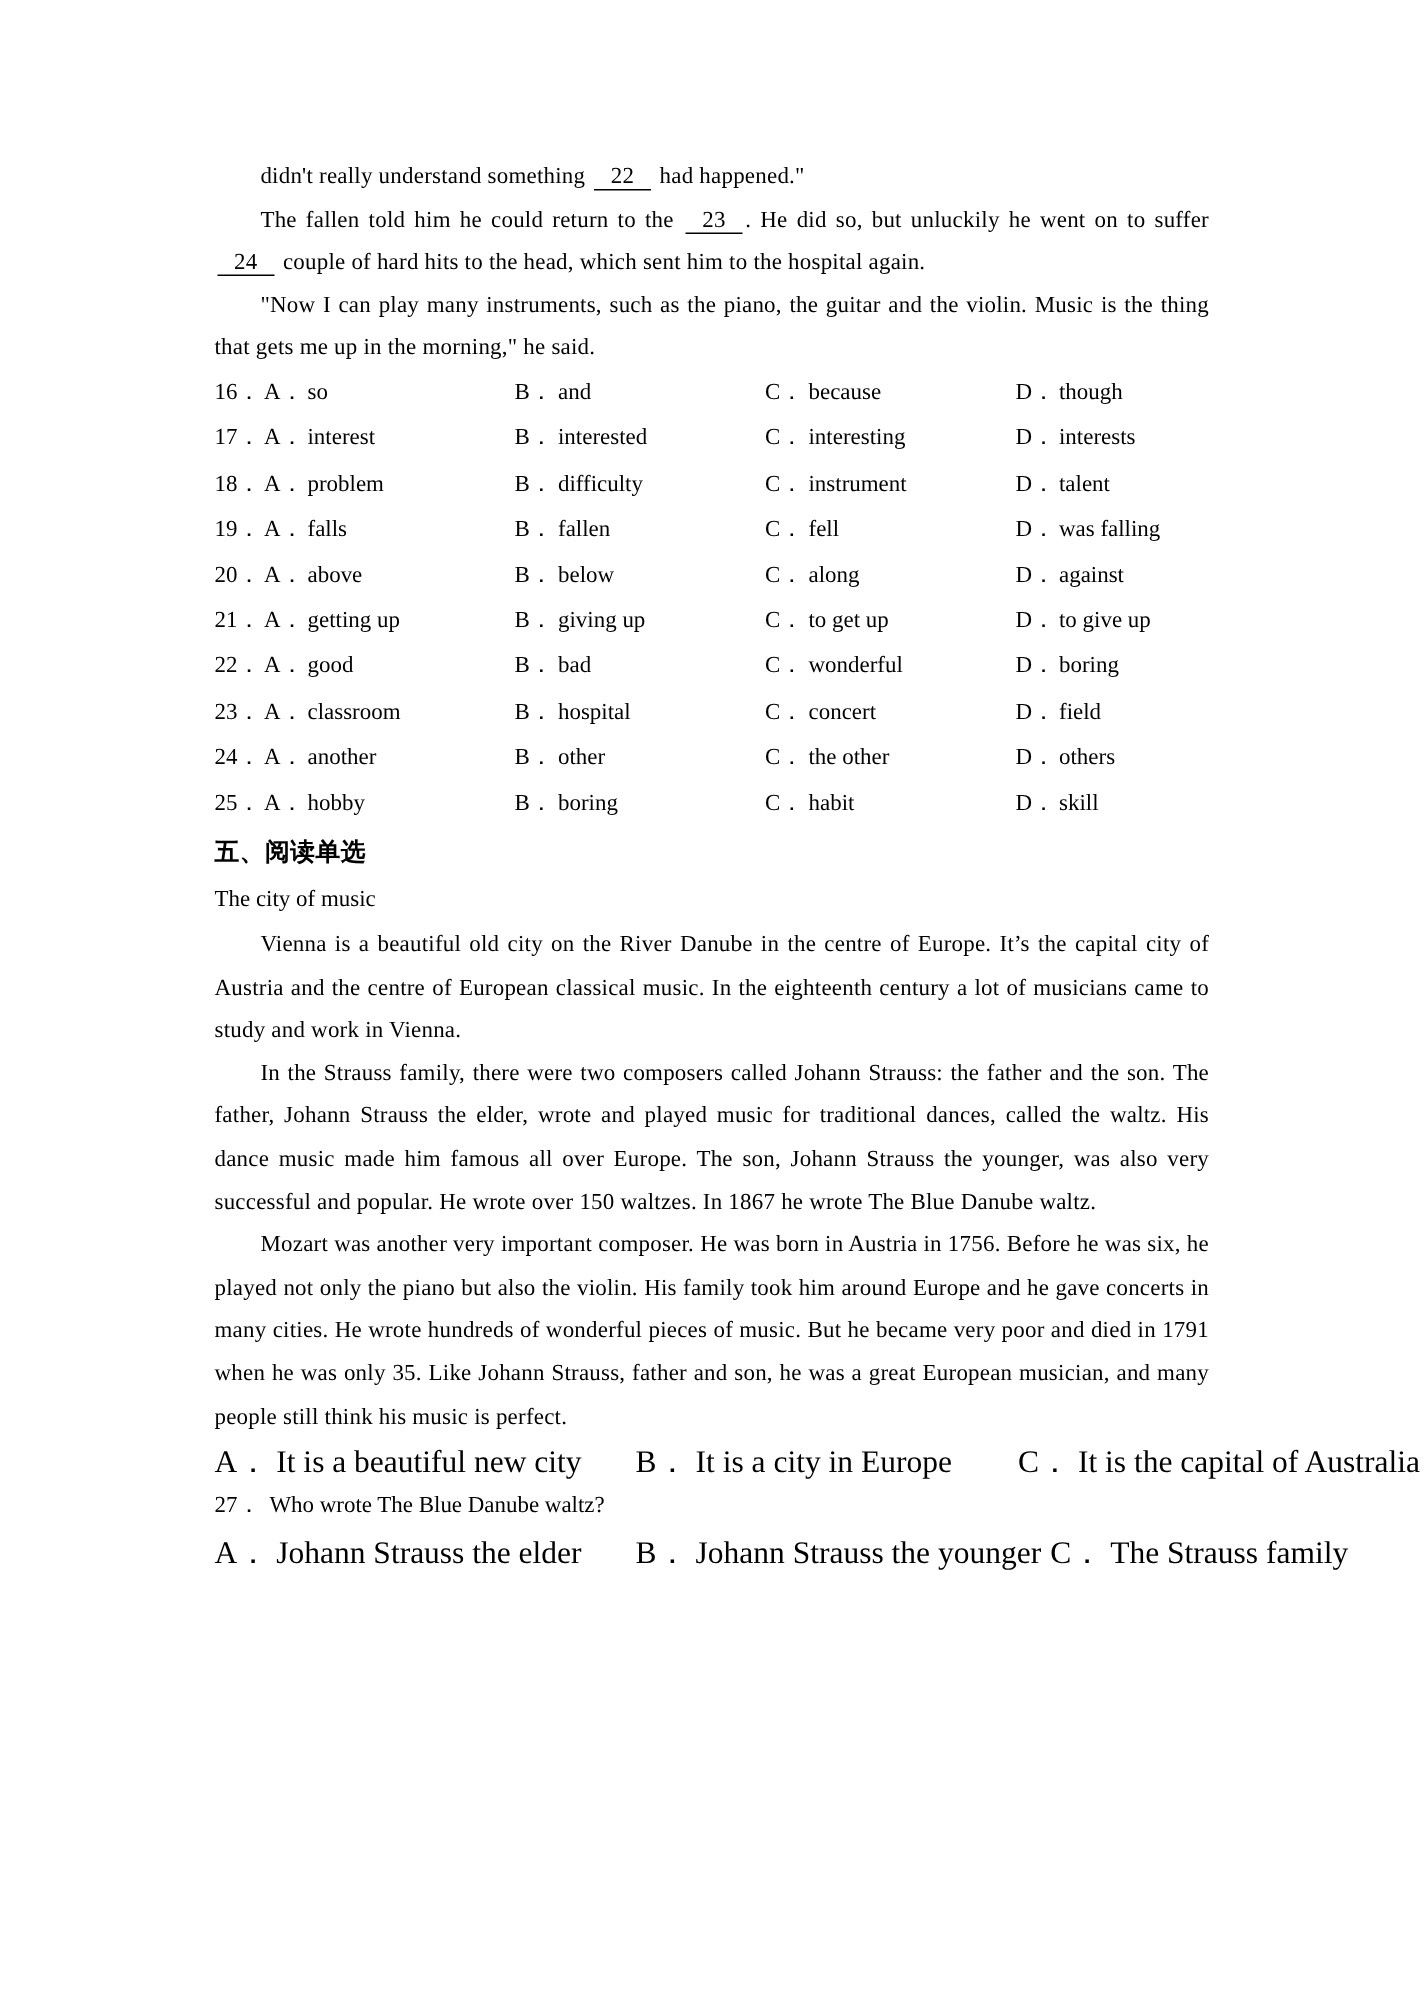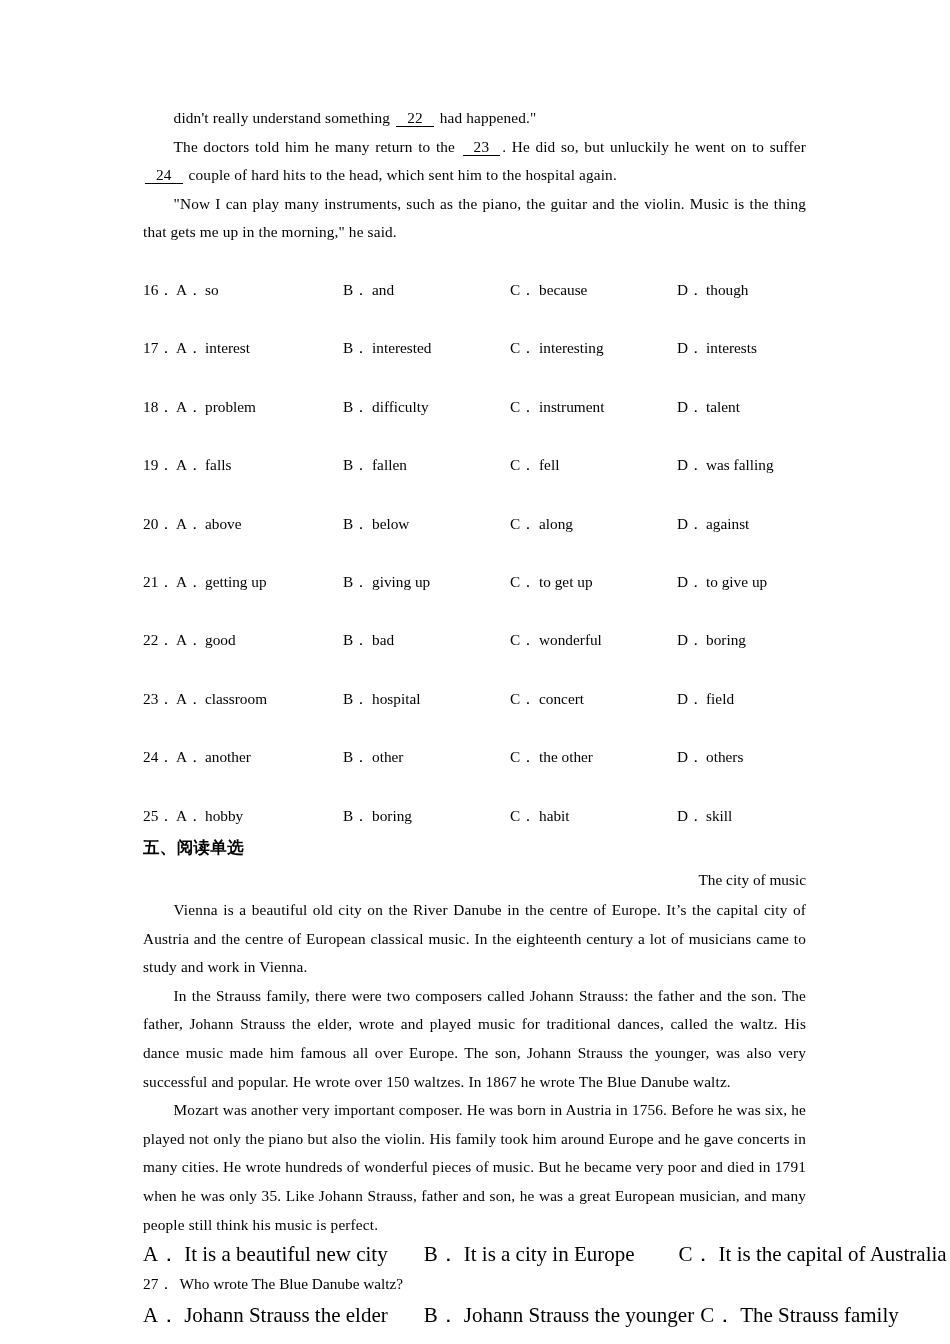--- a/index.html
+++ b/index.html
@@ -44,21 +44,20 @@
     line-height: 1.05;
     text-indent: 0;
   }
 
   
   .opt-row {
     display: flex;
     font-size: 15.3px;
     line-height: 30.4px;
     white-space: nowrap;
-    margin-top: 28px;
   }
   .opt-num {
     width: 33px;
     flex: 0 0 33px;
   }
   .opt-cell {
     flex: 0 0 167px;
     display: flex;
   }
   .opt-cell.last { flex: 0 0 auto; }
@@ -71,21 +70,21 @@
   h2.section-title {
     margin: 2px 0 0 0;
     font-size: 16.5px;
     line-height: 31px;
     font-weight: bold;
     font-family: Liberation Mono, monospace;
     letter-spacing: 0.02em;
   }
 
   .passage-title {
-    text-align: right;
+    text-align: left;
     font-size: 15.3px;
     line-height: 29px;
     margin: 1px 0 2px 0;
   }
 
   
   .rq {
     font-size: 15.3px;
     line-height: 30.2px;
     white-space: nowrap;
@@ -104,21 +103,21 @@
   .gap-c { display: inline-block; width: 6px; }
 </style>
 </head>
 <body>
 
 <div class="page">
   <div class="content">
 
     <div id="cloze-passage">
         <p class="para"><span>didn't really understand something </span><span class="blank">22</span><span> had happened."</span></p>
-        <p class="para"><span>The doctors told him he many return to the </span><span class="blank">23</span><span>. He did so, but unluckily he went on to suffer </span><span class="blank">24</span><span> couple of hard hits to the head, which sent him to the hospital again.</span></p>
+        <p class="para"><span>The fallen told him he could return to the </span><span class="blank">23</span><span>. He did so, but unluckily he went on to suffer </span><span class="blank">24</span><span> couple of hard hits to the head, which sent him to the hospital again.</span></p>
         <p class="para"><span>"Now I can play many instruments, such as the piano, the guitar and the violin. Music is the thing that gets me up in the morning," he said.</span></p>
       </div>
 
     <div id="cloze-options">
         <div class="opt-row">
           <span class="opt-num">16．</span>
           <span class="opt-cell">
             <span class="opt-letter">A．</span>
             <span class="opt-text">so</span>
           </span>

